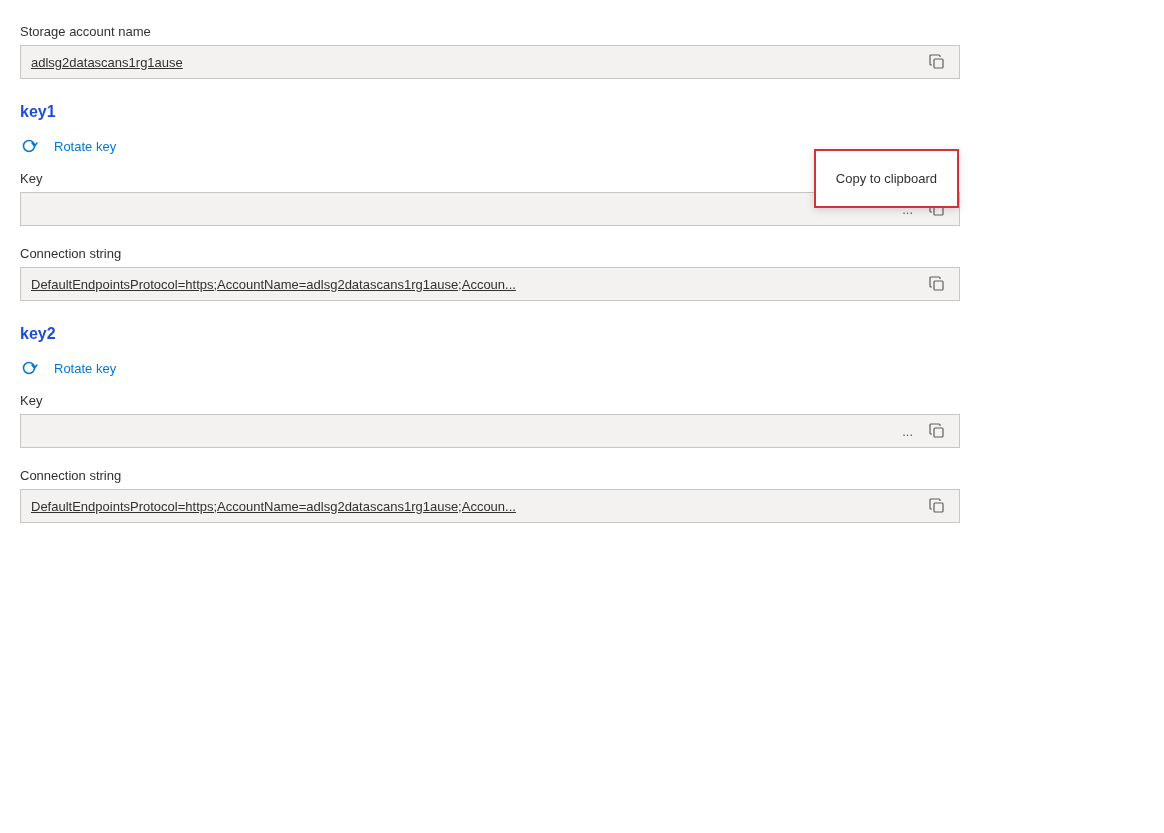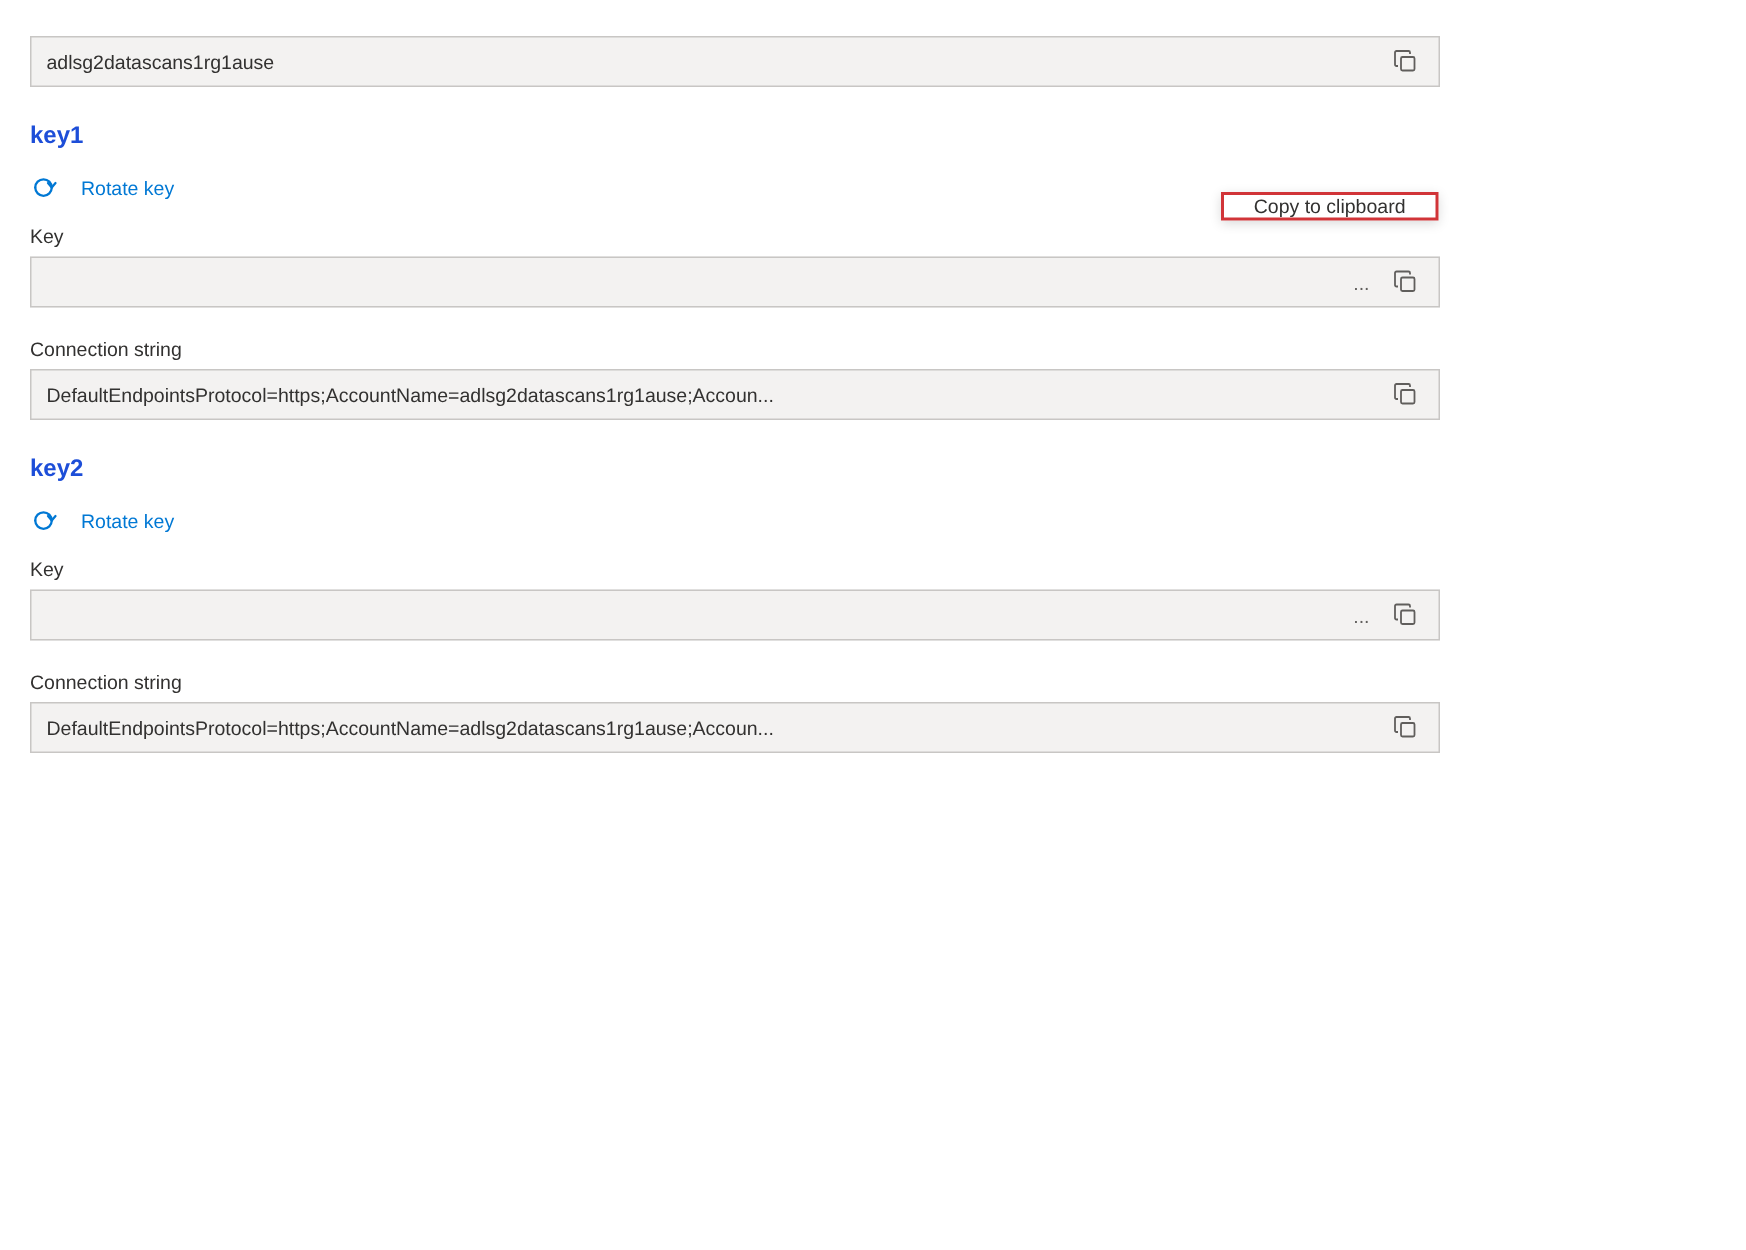--- a/index.html
+++ b/index.html
@@ -23,20 +23,21 @@
       margin-bottom: 6px;
     }
     .field-input-wrapper {
       position: relative;
       display: flex;
       align-items: center;
       border: 1px solid #c8c6c4;
       background: #f3f2f1;
       padding: 6px 10px;
       max-width: 940px;
+      text-decoration: underline;
     }
     .field-input-text {
       flex: 1;
       font-size: 13px;
       color: #323130;
       background: transparent;
       overflow: hidden;
       text-overflow: ellipsis;
       white-space: nowrap;
     }
@@ -79,33 +80,34 @@
       font-size: 13px;
       color: #605e5c;
       margin-right: 4px;
     }
     .copy-to-clipboard-popup {
       position: absolute;
       right: -10px;
       top: -50px;
       background: #ffffff;
       border: 2px solid #d13438;
-      padding: 0 20px;
+      padding: 20px 20px;
       font-size: 13px;
       color: #323130;
       cursor: pointer;
       white-space: nowrap;
       z-index: 10;
       box-shadow: 0 2px 8px rgba(0,0,0,0.15);
     }
   </style>
 </head>
 <body>
 
 <div class="field-group">
+  <div class="field-label">Storage account name</div>
   <div class="field-input-wrapper">
     <span class="field-input-text">adlsg2datascans1rg1ause</span>
     <button class="copy-icon-btn" title="Copy">
       <svg width="16" height="16" viewBox="0 0 16 16" fill="none" xmlns="http://www.w3.org/2000/svg">
         <rect x="5" y="5" width="9" height="9" rx="1" stroke="#605e5c" stroke-width="1.2" fill="none"></rect>
         <path d="M3 11H2a1 1 0 01-1-1V2a1 1 0 011-1h8a1 1 0 011 1v1" stroke="#605e5c" stroke-width="1.2" fill="none"></path>
       </svg>
     </button>
   </div>
 </div>

